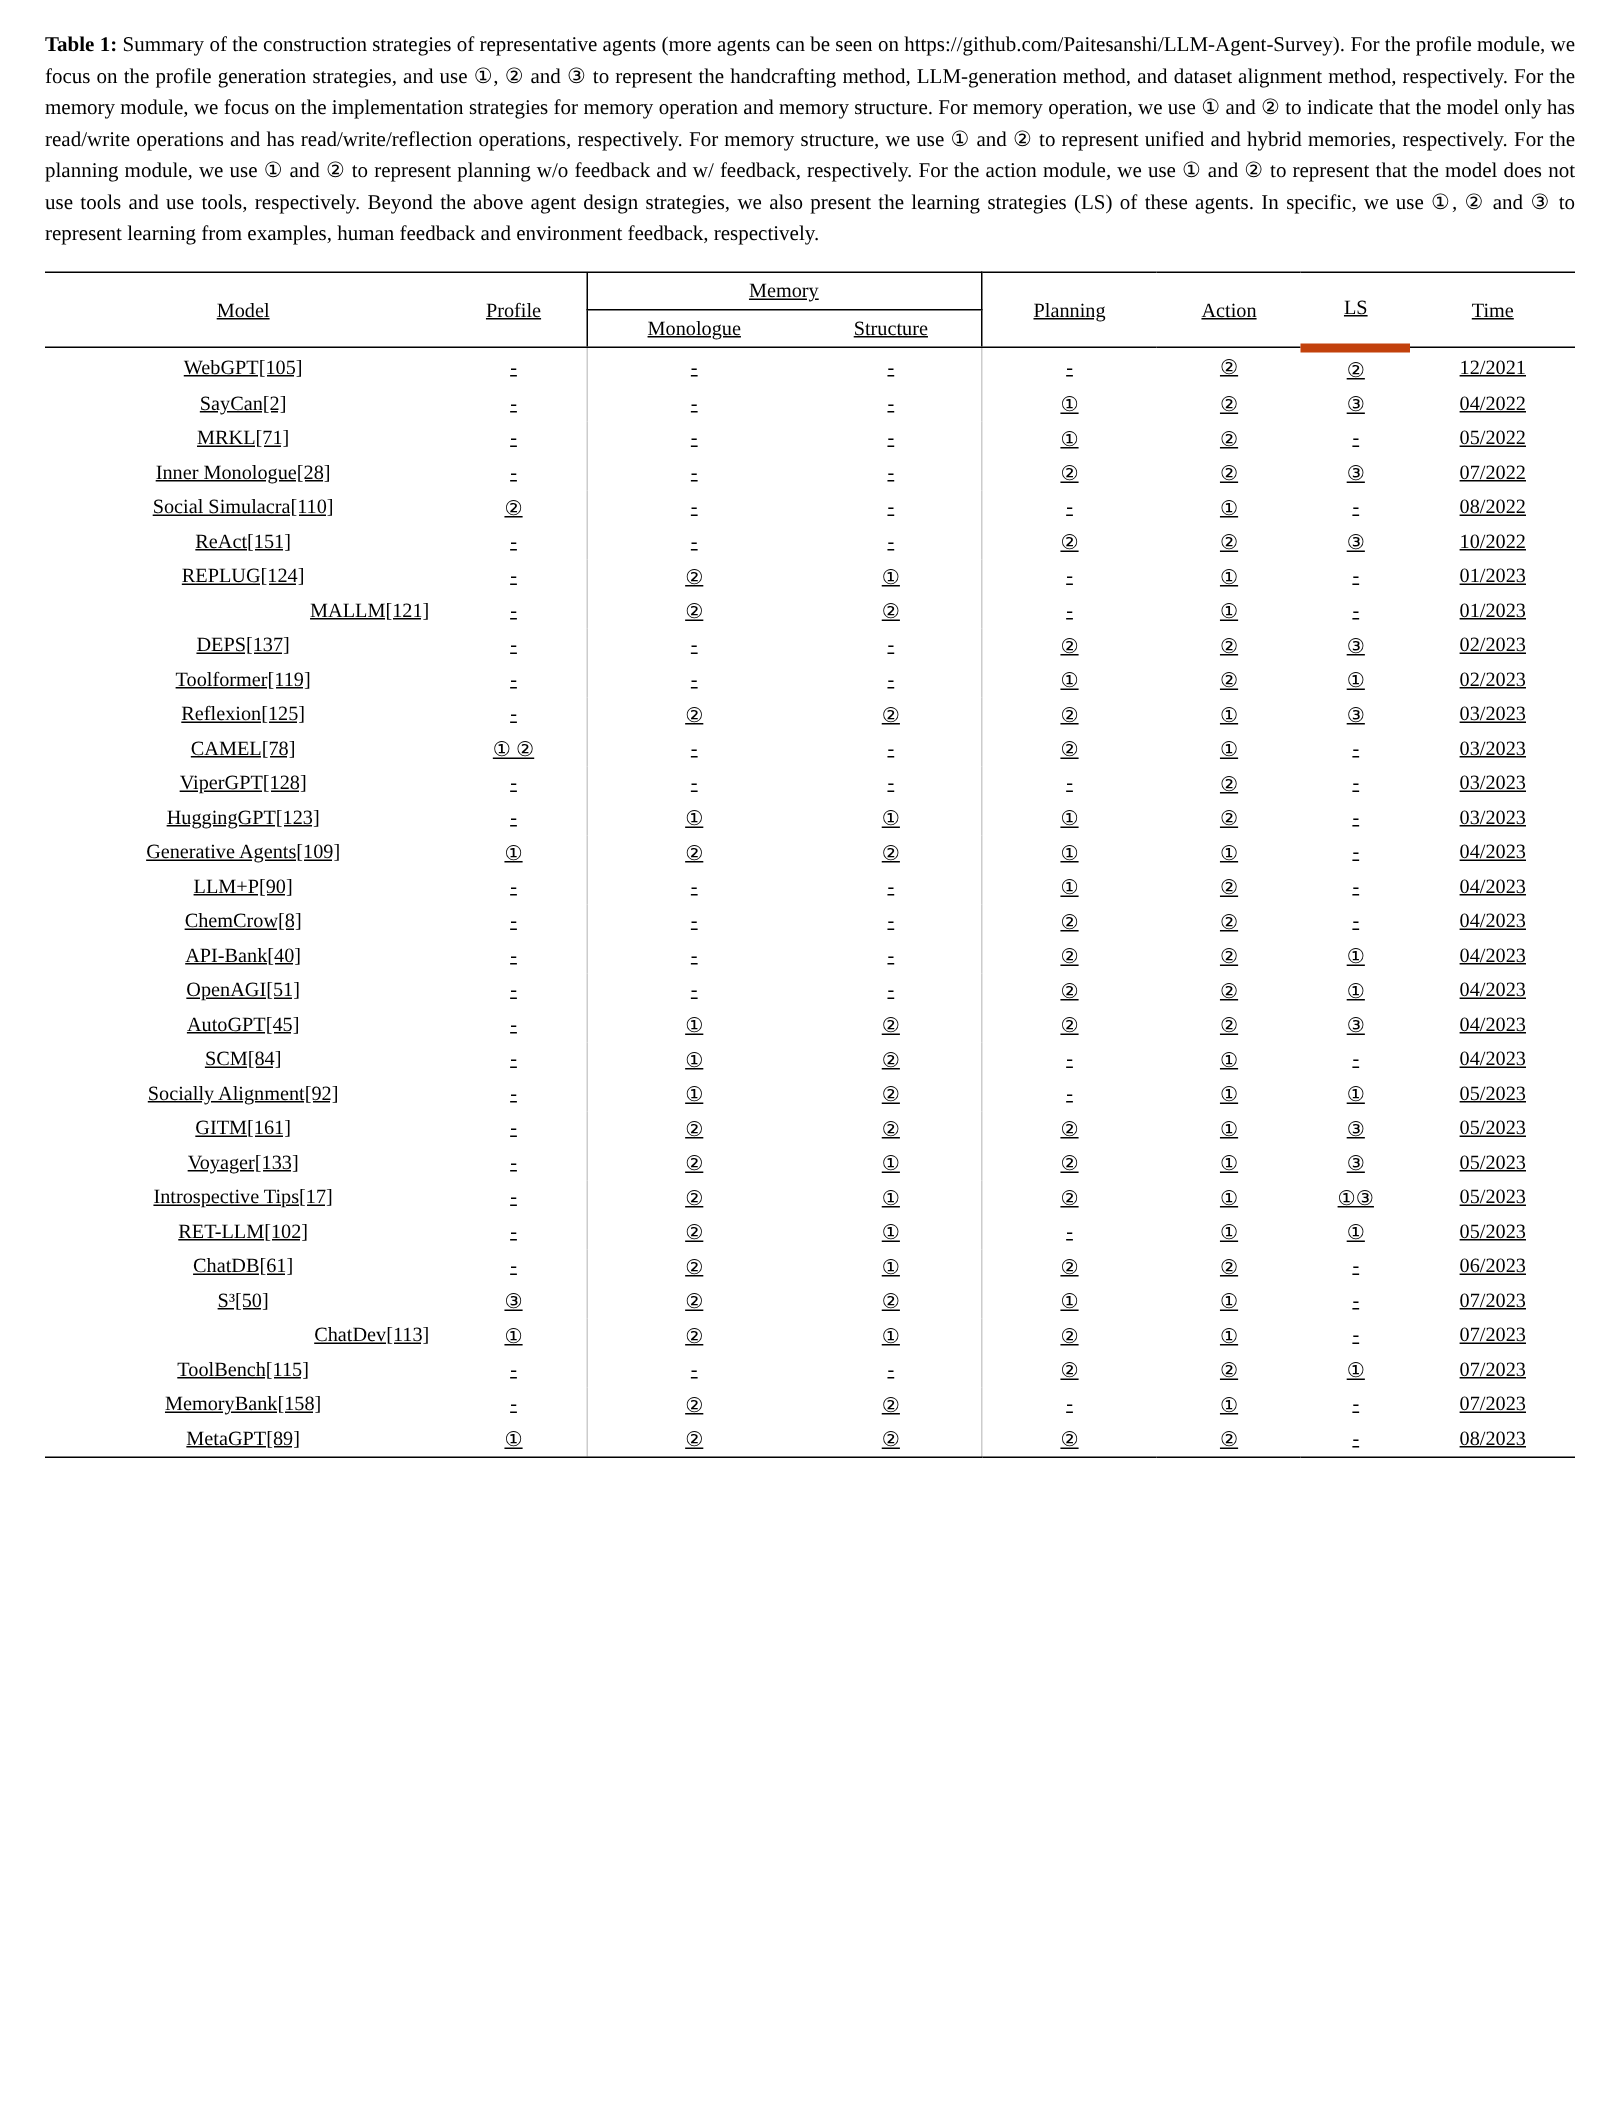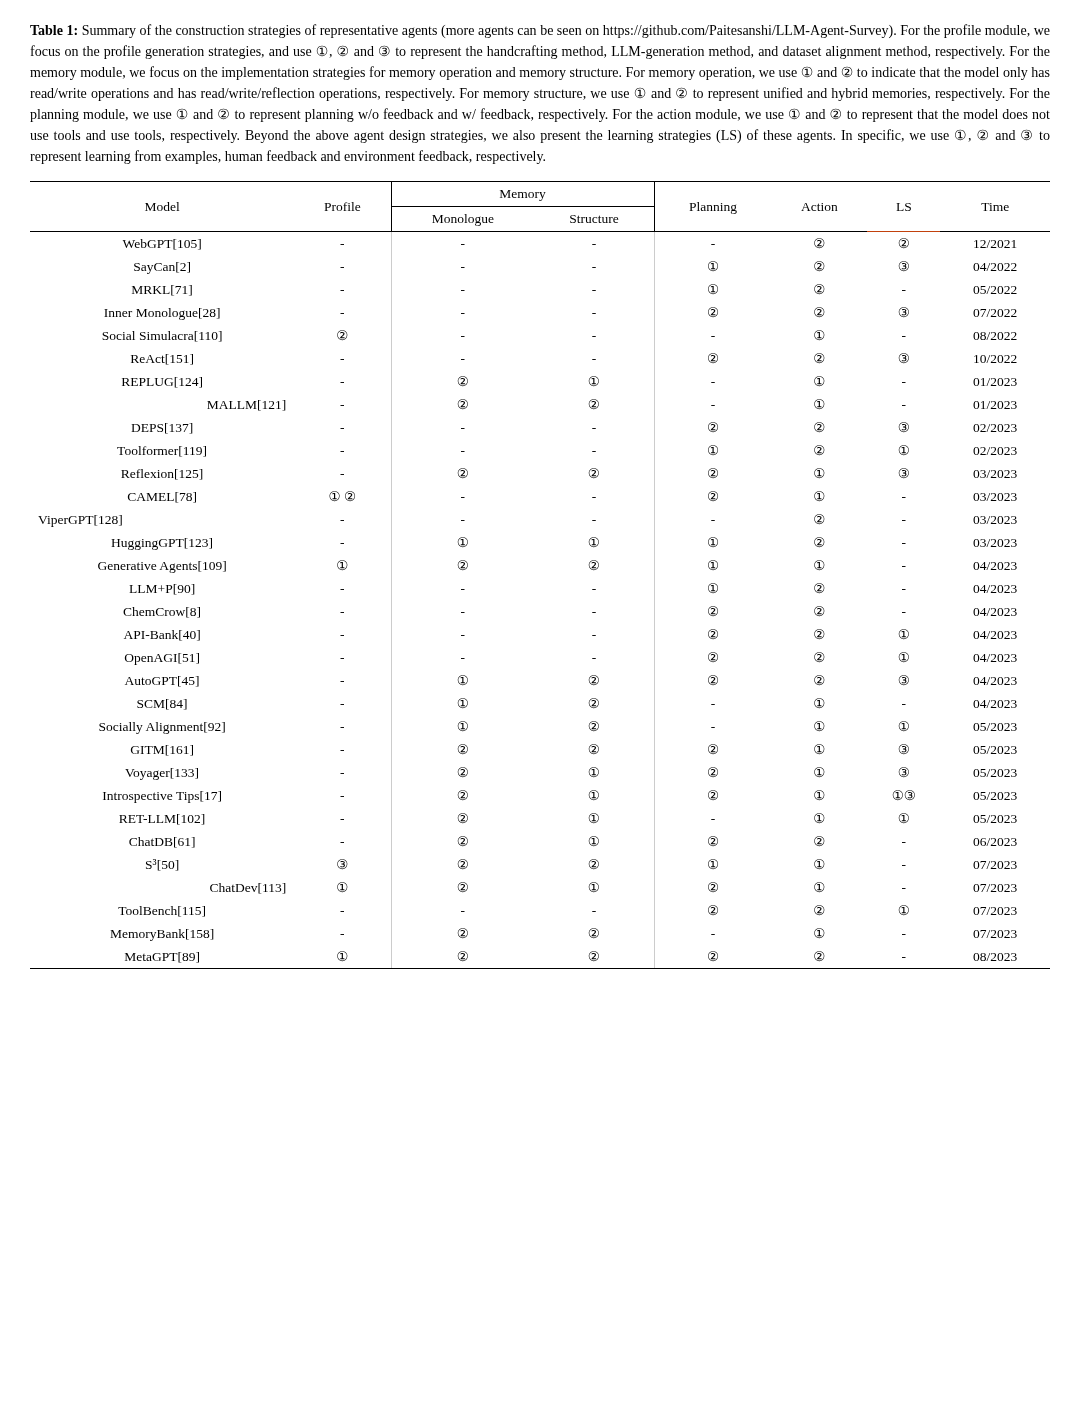--- a/index.html
+++ b/index.html
@@ -16,20 +16,21 @@
       line-height: 1.5;
       text-align: justify;
     }
     .caption strong {
       font-weight: bold;
     }
     table {
       width: 100%;
       border-collapse: collapse;
       font-size: 13.5px;
+      text-decoration: underline;
     }
     thead tr th {
       border-top: 1.5px solid #000;
       border-bottom: 1px solid #000;
       padding: 4px 8px;
       text-align: center;
       font-weight: normal;
     }
     thead tr:last-child th {
       border-bottom: 1px solid #000;
@@ -65,21 +66,21 @@
 </div>
 
 <table>
   <thead>
     <tr class="top-header">
       <th rowspan="2" class="model-col" style="border-top:1.5px solid #000; border-bottom:1px solid #000;">Model</th>
       <th rowspan="2" style="border-top:1.5px solid #000; border-bottom:1px solid #000;">Profile</th>
       <th colspan="2" style="border-top:1.5px solid #000; border-bottom:1px solid #000; border-left:1px solid #000; border-right:1px solid #000;">Memory</th>
       <th rowspan="2" style="border-top:1.5px solid #000; border-bottom:1px solid #000;">Planning</th>
       <th rowspan="2" style="border-top:1.5px solid #000; border-bottom:1px solid #000;">Action</th>
-      <th rowspan="2" style="border-top:1.5px solid #000; border-bottom:1px solid #c2410c;">LS</th>
+      <th rowspan="2" style="border-top:1.5px solid #000; border-bottom:6px solid #c2410c;">LS</th>
       <th rowspan="2" style="border-top:1.5px solid #000; border-bottom:1px solid #000;">Time</th>
     </tr>
     <tr class="sub-header">
       <th style="border-left:1px solid #000;">Monologue</th>
       <th style="border-right:1px solid #000;">Structure</th>
     </tr>
   </thead>
   <tbody id="table-body">
   <tr>
         <td style="text-align: center;">WebGPT[105]</td>
@@ -195,21 +196,21 @@
         <td style="text-align: center;">CAMEL[78]</td>
         <td style="">① ②</td>
         <td style="border-left: 1px solid rgb(204, 204, 204);">-</td>
         <td style="border-right: 1px solid rgb(204, 204, 204);">-</td>
         <td style="">②</td>
         <td style="">①</td>
         <td style="">-</td>
         <td style="">03/2023</td>
       </tr>
       <tr>
-        <td style="text-align: left;">ViperGPT[128]</td>
+        <td style="text-align: center;">ViperGPT[128]</td>
         <td style="">-</td>
         <td style="border-left: 1px solid rgb(204, 204, 204);">-</td>
         <td style="border-right: 1px solid rgb(204, 204, 204);">-</td>
         <td style="">-</td>
         <td style="">②</td>
         <td style="">-</td>
         <td style="">03/2023</td>
       </tr>
       <tr>
         <td style="text-align: center;">HuggingGPT[123]</td>

